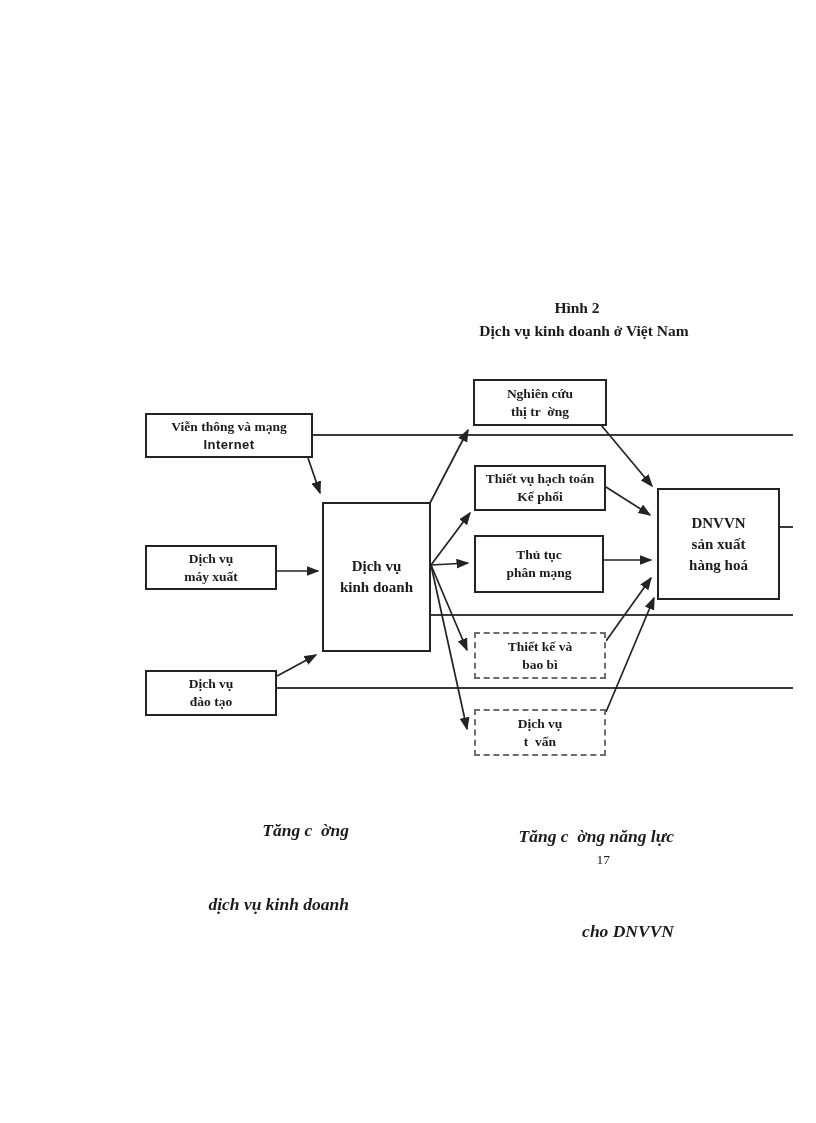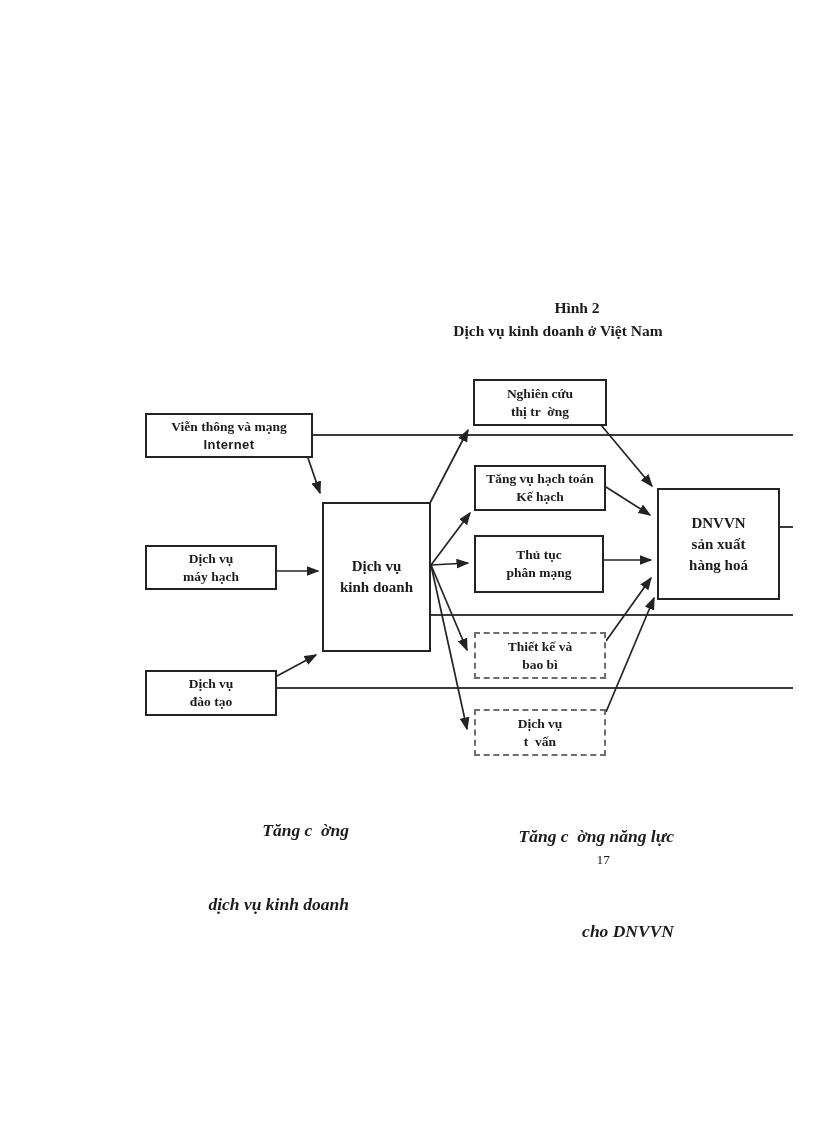--- a/index.html
+++ b/index.html
@@ -59,21 +59,21 @@
     text-align:right;
   }
   svg.overlay { position:absolute; left:0; top:0; z-index:1; }
 </style>
 </head>
 <body>
 
 <div class="page">
 
   <div class="title-line" style="left:462px; top:299px; width:230px;">Hình 2</div>
-  <div class="title-line" style="left:408px; top:322px; width:300px;">Dịch vụ kinh doanh ở Việt Nam</div>
+  <div class="title-line" style="left:434px; top:322px; width:300px;">Dịch vụ kinh doanh ở Việt Nam</div>
 
   <svg class="overlay" width="816" height="1123" viewBox="0 0 816 1123">
     <defs>
       <marker id="ah" markerUnits="userSpaceOnUse" markerWidth="13" markerHeight="10" refX="11.5" refY="5" orient="auto">
         <path d="M0,0 L13,5 L0,10 Z" fill="#232323"></path>
       </marker>
     </defs>
 
     <line x1="313" y1="435" x2="793" y2="435" stroke="#3a3a3a" stroke-width="2"></line>
     <line x1="765" y1="527" x2="793" y2="527" stroke="#3a3a3a" stroke-width="2"></line>
@@ -97,41 +97,41 @@
     <line x1="606" y1="712" x2="654" y2="598" stroke="#232323" stroke-width="1.7" marker-end="url(#ah)"></line>
   </svg>
 
   <div class="box" style="left:145px; top:413px; width:168px; height:45px;">
     <span>Viễn thông và mạng</span>
     <span class="sans">Internet</span>
   </div>
 
   <div class="box" style="left:145px; top:545px; width:132px; height:45px;">
     <span>Dịch vụ</span>
-    <span>máy hạch</span>
+    <span>máy xuất</span>
   </div>
 
   <div class="box" style="left:145px; top:670px; width:132px; height:46px;">
     <span>Dịch vụ</span>
     <span>đào tạo</span>
   </div>
 
   <div class="box big" style="left:322px; top:502px; width:109px; height:150px;">
     <span>Dịch vụ</span>
     <span>kinh doanh</span>
   </div>
 
   <div class="box" style="left:473px; top:379px; width:134px; height:47px;">
     <span>Nghiên cứu</span>
     <span>thị tr  ờng</span>
   </div>
 
   <div class="box" style="left:474px; top:465px; width:132px; height:46px;">
-    <span>Tăng vụ hạch toán</span>
-    <span>Kế hạch</span>
+    <span>Thiết vụ hạch toán</span>
+    <span>Kế phối</span>
   </div>
 
   <div class="box" style="left:474px; top:535px; width:130px; height:58px;">
     <span>Thủ tục</span>
     <span>phân mạng</span>
   </div>
 
   <div class="box dashed" style="left:474px; top:632px; width:132px; height:47px;">
     <span>Thiết kế và</span>
     <span>bao bì</span>

